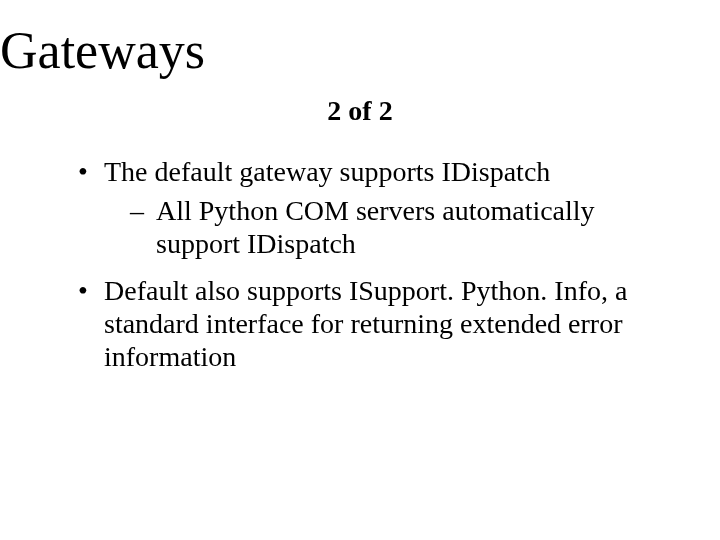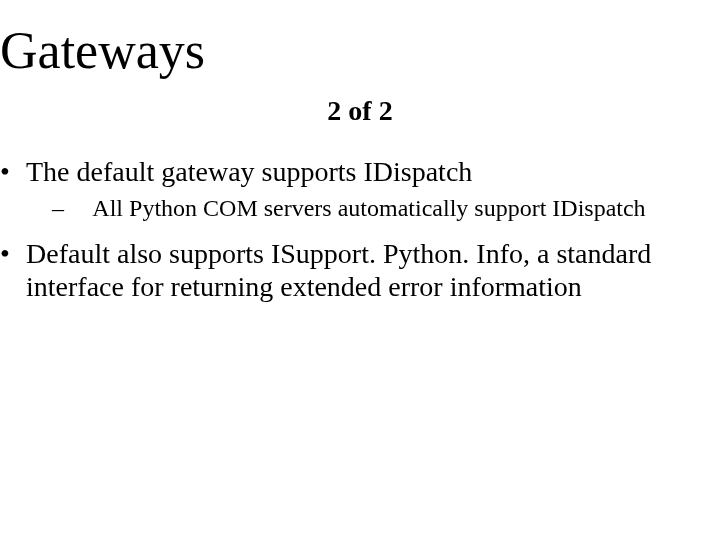--- a/index.html
+++ b/index.html
@@ -24,45 +24,45 @@
     line-height: 1.1;
   }
   .subtitle {
     text-align: center;
     font-size: 28px;
     font-weight: bold;
     margin-top: 16px;
   }
   .content {
     margin-top: 28px;
+    padding-left: 78px;
     padding-right: 60px;
     font-size: 28px;
     line-height: 1.18;
   }
   .bullet-l1 {
     position: relative;
     padding-left: 26px;
     margin-bottom: 10px;
   }
   .bullet-l1::before {
     content: "•";
     position: absolute;
     left: 0;
     top: 0;
     font-size: 28px;
   }
   .bullet-l2 {
     position: relative;
-    font-size: 24px;
+    font-size: 28px;
     padding-left: 26px;
     margin-left: 26px;
     margin-top: 6px;
     margin-bottom: 14px;
     line-height: 1.18;
-    text-align: center;
   }
   .bullet-l2::before {
     content: "–";
     position: absolute;
     left: 0;
     top: 0;
   }
 </style>
 </head>
 <body>

